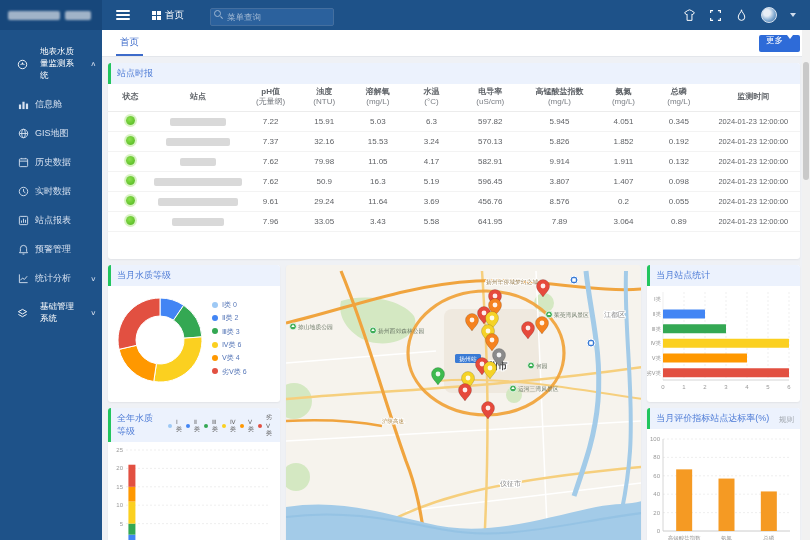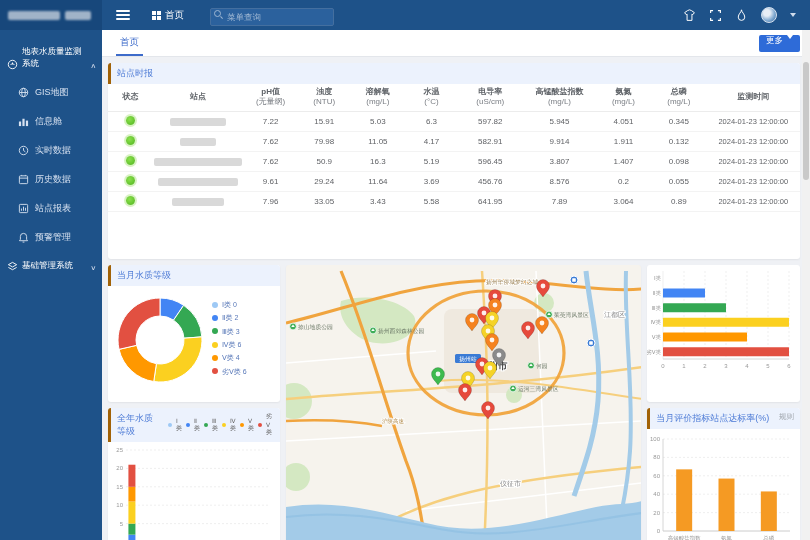--- a/index.html
+++ b/index.html
@@ -5,21 +5,21 @@
   * { margin:0; padding:0; box-sizing:border-box; }
   html,body { width:810px; height:540px; overflow:hidden; }
   body { font-family:"Liberation Sans","DejaVu Sans",sans-serif; background:#eff1f5; }
   .app { position:relative; width:810px; height:540px; overflow:hidden; }
 
   
   .sidebar { position:absolute; left:0; top:0; width:102px; height:540px; background:#1e5289; z-index:5; }
   .logo { height:30px; background:#17477b; display:flex; align-items:center; padding:0 8px; gap:5px; }
   .logo .redact { height:9px; border-radius:2px; background:#b9c6d6; opacity:.85; filter:blur(1px); }
   .nav { padding-top:8px; }
-  .nav-group-header { display:flex; align-items:flex-end; gap:4px; padding:8px 4px 8px 7px; color:#ffffff; font-size:8.5px; cursor:pointer; }
+  .nav-group-header { display:flex; align-items:center; gap:12px; padding:8px 4px 8px 17px; color:#ffffff; font-size:8.5px; cursor:pointer; }
   .nav-item { display:flex; align-items:center; gap:6px; padding:8px 4px 8px 18px; color:#d7e1f0; font-size:9px; cursor:pointer; }
   .nav-ic { width:11px; height:11px; flex:0 0 11px; display:inline-block; }
   .nav-ic svg { width:11px; height:11px; display:block; }
   .chev { margin-left:auto; font-size:7px; color:#cfd9ea; transform:scale(1.2,0.9); padding-right:2px; }
 
   
   .topbar { position:absolute; left:102px; top:0; right:0; height:30px; background:#1e5289; display:flex; align-items:center; z-index:4; }
   .burger { width:14px; height:10px; margin-left:14px; display:flex; flex-direction:column; justify-content:space-between; cursor:pointer; }
   .burger i { height:2px; background:#fff; border-radius:1px; }
   .crumb { display:flex; align-items:center; gap:4px; margin-left:22px; color:#fff; font-size:9.5px; cursor:pointer; }
@@ -38,21 +38,21 @@
 
   
   .tabbar { position:absolute; left:102px; top:30px; right:0; height:27px; background:#fff; border-bottom:1px solid #e3e6eb; display:flex; align-items:center; z-index:3; }
   .tab { margin-left:14px; height:100%; display:flex; align-items:center; color:#3d6bca; font-size:9.5px; border-bottom:2px solid #3d6bca; padding:0 4px; cursor:pointer; }
   .more-btn { margin-left:auto; margin-right:10px; background:#2e6bd8; color:#fff; border:none; border-radius:2px; font-size:8.5px; height:17px; padding:0 7px; display:flex; gap:4px; cursor:pointer; }
   .more-btn .caret { border-top-color:#fff; }
 
   
   .main { position:absolute; left:102px; top:57px; right:8px; bottom:0; padding:6px 2px 0 6px; }
   .panel { background:#fff; border-radius:3px; box-shadow:0 1px 2px rgba(0,0,0,.06); overflow:hidden; }
-  .panel-title { background:#ecf2fd; border-left:3px solid #a16207; color:#4d7bd6; font-size:9px; padding:4px 6px; display:flex; align-items:flex-start; gap:6px; }
+  .panel-title { background:#ecf2fd; border-left:3px solid #22c55e; color:#4d7bd6; font-size:9px; padding:4px 6px; display:flex; align-items:flex-end; gap:6px; }
   .panel-title .right-link { margin-left:auto; color:#a0a6ad; font-size:7.5px; cursor:pointer; }
 
   
   .table-panel { height:196px; }
   table { width:100%; border-collapse:collapse; table-layout:fixed; }
   th { font-size:8px; color:#5f6368; font-weight:bold; padding:3px 1px; line-height:1.3; background:#fff; border-bottom:1px solid #ececec; }
   td { font-size:8px; color:#606266; text-align:center; padding:0 1px; height:20px; border-bottom:1px solid #f3f3f3; }
   .unit { font-weight:normal; color:#7b7f85; }
   .dot { display:inline-block; width:9px; height:9px; border-radius:50%; background:radial-gradient(circle at 40% 35%, #8be04e, #4fb41c); box-shadow:0 0 0 2px #d9f2c4; }
   .redact-cell { display:inline-block; height:8px; border-radius:2px; background:#d9d9d9; filter:blur(.6px); vertical-align:middle; }
@@ -93,73 +93,84 @@
             <svg viewBox="0 0 12 12" fill="none" stroke="#fff">
               <circle cx="6" cy="6" r="4.6"></circle>
               <path d="M4 6.5 C5 4.5 7 4.5 8 6.5 M6 3.8 V6"></path>
             </svg>
           </span>
           <span>地表水质量监测系统</span>
           <span class="chev">∧</span>
         </div>
         <div class="nav-item">
           <span class="nav-ic">
+            <svg viewBox="0 0 12 12" fill="#d7e1f0">
+              <rect x="1" y="6" width="2.4" height="5"></rect>
+              <rect x="4.8" y="3" width="2.4" height="8"></rect>
+              <rect x="8.6" y="5" width="2.4" height="6"></rect>
+            </svg>
+          </span>
+          <span>信息舱</span>
+        </div>
+        <div class="nav-item">
+          <span class="nav-ic">
             <svg viewBox="0 0 12 12" fill="none" stroke="#d7e1f0">
               <circle cx="6" cy="6" r="4.6"></circle>
               <ellipse cx="6" cy="6" rx="2" ry="4.6"></ellipse>
               <path d="M1.5 6 h9"></path>
             </svg>
           </span>
           <span>GIS地图</span>
         </div>
         <div class="nav-item">
           <span class="nav-ic">
-            <svg viewBox="0 0 12 12" fill="#d7e1f0">
-              <rect x="1" y="6" width="2.4" height="5"></rect>
-              <rect x="4.8" y="3" width="2.4" height="8"></rect>
-              <rect x="8.6" y="5" width="2.4" height="6"></rect>
-            </svg>
-          </span>
-          <span>信息舱</span>
+            <svg viewBox="0 0 12 12" fill="none" stroke="#d7e1f0">
+              <rect x="1.5" y="2" width="9" height="8.5" rx="1"></rect>
+              <path d="M1.5 4.5 h9 M4 2 V1 M8 2 V1"></path>
+            </svg>
+          </span>
+          <span>历史数据</span>
         </div>
         <div class="nav-item">
           <span class="nav-ic">
             <svg viewBox="0 0 12 12" fill="none" stroke="#d7e1f0">
               <circle cx="6" cy="6" r="4.6"></circle>
               <path d="M6 3.2 V6 L8 7.4"></path>
             </svg>
           </span>
           <span>实时数据</span>
         </div>
         <div class="nav-item">
           <span class="nav-ic">
             <svg viewBox="0 0 12 12" fill="none" stroke="#d7e1f0">
-              <rect x="1.5" y="2" width="9" height="8.5" rx="1"></rect>
-              <path d="M1.5 4.5 h9 M4 2 V1 M8 2 V1"></path>
-            </svg>
-          </span>
-          <span>历史数据</span>
-        </div>
-        <div class="nav-item">
-          <span class="nav-ic">
-            <svg viewBox="0 0 12 12" fill="none" stroke="#d7e1f0">
               <rect x="1.5" y="1.5" width="9" height="9" rx="1"></rect>
               <path d="M3.8 8.5 V6 M6 8.5 V4 M8.2 8.5 V5.2"></path>
             </svg>
           </span>
           <span>站点报表</span>
         </div>
         <div class="nav-item">
           <span class="nav-ic">
             <svg viewBox="0 0 12 12" fill="none" stroke="#d7e1f0">
               <path d="M6 1.5 a3.4 3.4 0 0 1 3.4 3.4 V8 l1 1.5 H1.6 L2.6 8 V4.9 A3.4 3.4 0 0 1 6 1.5 Z"></path>
               <path d="M5 11 h2"></path>
             </svg>
           </span>
           <span>预警管理</span>
+        </div>
+        <div class="nav-item">
+          <span class="nav-ic">
+            <svg viewBox="0 0 12 12" fill="none" stroke="#d7e1f0">
+              <path d="M1.5 10.5 V1.5"></path>
+              <path d="M1.5 10.5 H10.5"></path>
+              <path d="M2.5 8 L5 5.5 L7 7 L10 3.5"></path>
+            </svg>
+          </span>
+          <span>统计分析</span>
+          <span class="chev">∨</span>
         </div>
         <div class="nav-group-header">
           <span class="nav-ic">
             <svg viewBox="0 0 12 12" fill="none" stroke="#fff">
               <path d="M6 1.5 L10.5 4 L6 6.5 L1.5 4 Z"></path>
               <path d="M1.5 7 L6 9.5 L10.5 7"></path>
             </svg>
           </span>
           <span>基础管理系统</span>
           <span class="chev">∨</span>
@@ -245,20 +256,33 @@
               <td><span class="dot"></span></td>
               <td><span class="redact-cell" style="width: 56px;"></span></td>
               <td>7.22</td>
               <td>15.91</td>
               <td>5.03</td>
               <td>6.3</td>
               <td>597.82</td>
               <td>5.945</td>
               <td>4.051</td>
               <td>0.345</td>
+              <td style="font-size: 7.5px;">2024-01-23 12:00:00</td>
+            </tr>
+            <tr>
+              <td><span class="dot"></span></td>
+              <td><span class="redact-cell" style="width: 64px;"></span></td>
+              <td>7.37</td>
+              <td>32.16</td>
+              <td>15.53</td>
+              <td>3.24</td>
+              <td>570.13</td>
+              <td>5.826</td>
+              <td>1.852</td>
+              <td>0.192</td>
               <td style="font-size: 7.5px;">2024-01-23 12:00:00</td>
             </tr>
             <tr>
               <td><span class="dot"></span></td>
               <td><span class="redact-cell" style="width: 36px;"></span></td>
               <td>7.62</td>
               <td>79.98</td>
               <td>11.05</td>
               <td>4.17</td>
               <td>582.91</td>
@@ -559,20 +583,23 @@
               <g transform="translate(202,148)">
                 <path d="M0,0 C-3.5,-5 -6.5,-7 -6.5,-11 A6.5,6.5 0 1 1 6.5,-11 C6.5,-7 3.5,-5 0,0 Z" fill="#e64a3c" stroke="rgba(0,0,0,0.25)" stroke-width="0.6"></path>
                 <circle cx="0" cy="-11" r="2.4" fill="rgba(255,255,255,0.9)"></circle>
               </g>
             </g>
         </svg>
       </div>
 
       <div class="col col-right">
         <section class="panel chart-panel-a">
+          <div class="panel-title">
+            <span>当月站点统计</span>
+          </div>
           <div id="hbar-wrap"><svg viewBox="0 0 147 112" width="147" height="112">
                 <line x1="16" y1="6" x2="16" y2="94" stroke="#e8e8e8" stroke-width="0.7" stroke-dasharray="none"></line>
                 <text x="16" y="103" font-size="6" fill="#999" text-anchor="middle">0</text>
                 <line x1="37" y1="6" x2="37" y2="94" stroke="#e8e8e8" stroke-width="0.7" stroke-dasharray="2 2"></line>
                 <text x="37" y="103" font-size="6" fill="#999" text-anchor="middle">1</text>
                 <line x1="58" y1="6" x2="58" y2="94" stroke="#e8e8e8" stroke-width="0.7" stroke-dasharray="2 2"></line>
                 <text x="58" y="103" font-size="6" fill="#999" text-anchor="middle">2</text>
                 <line x1="79" y1="6" x2="79" y2="94" stroke="#e8e8e8" stroke-width="0.7" stroke-dasharray="2 2"></line>
                 <text x="79" y="103" font-size="6" fill="#999" text-anchor="middle">3</text>
                 <line x1="100" y1="6" x2="100" y2="94" stroke="#e8e8e8" stroke-width="0.7" stroke-dasharray="2 2"></line>

